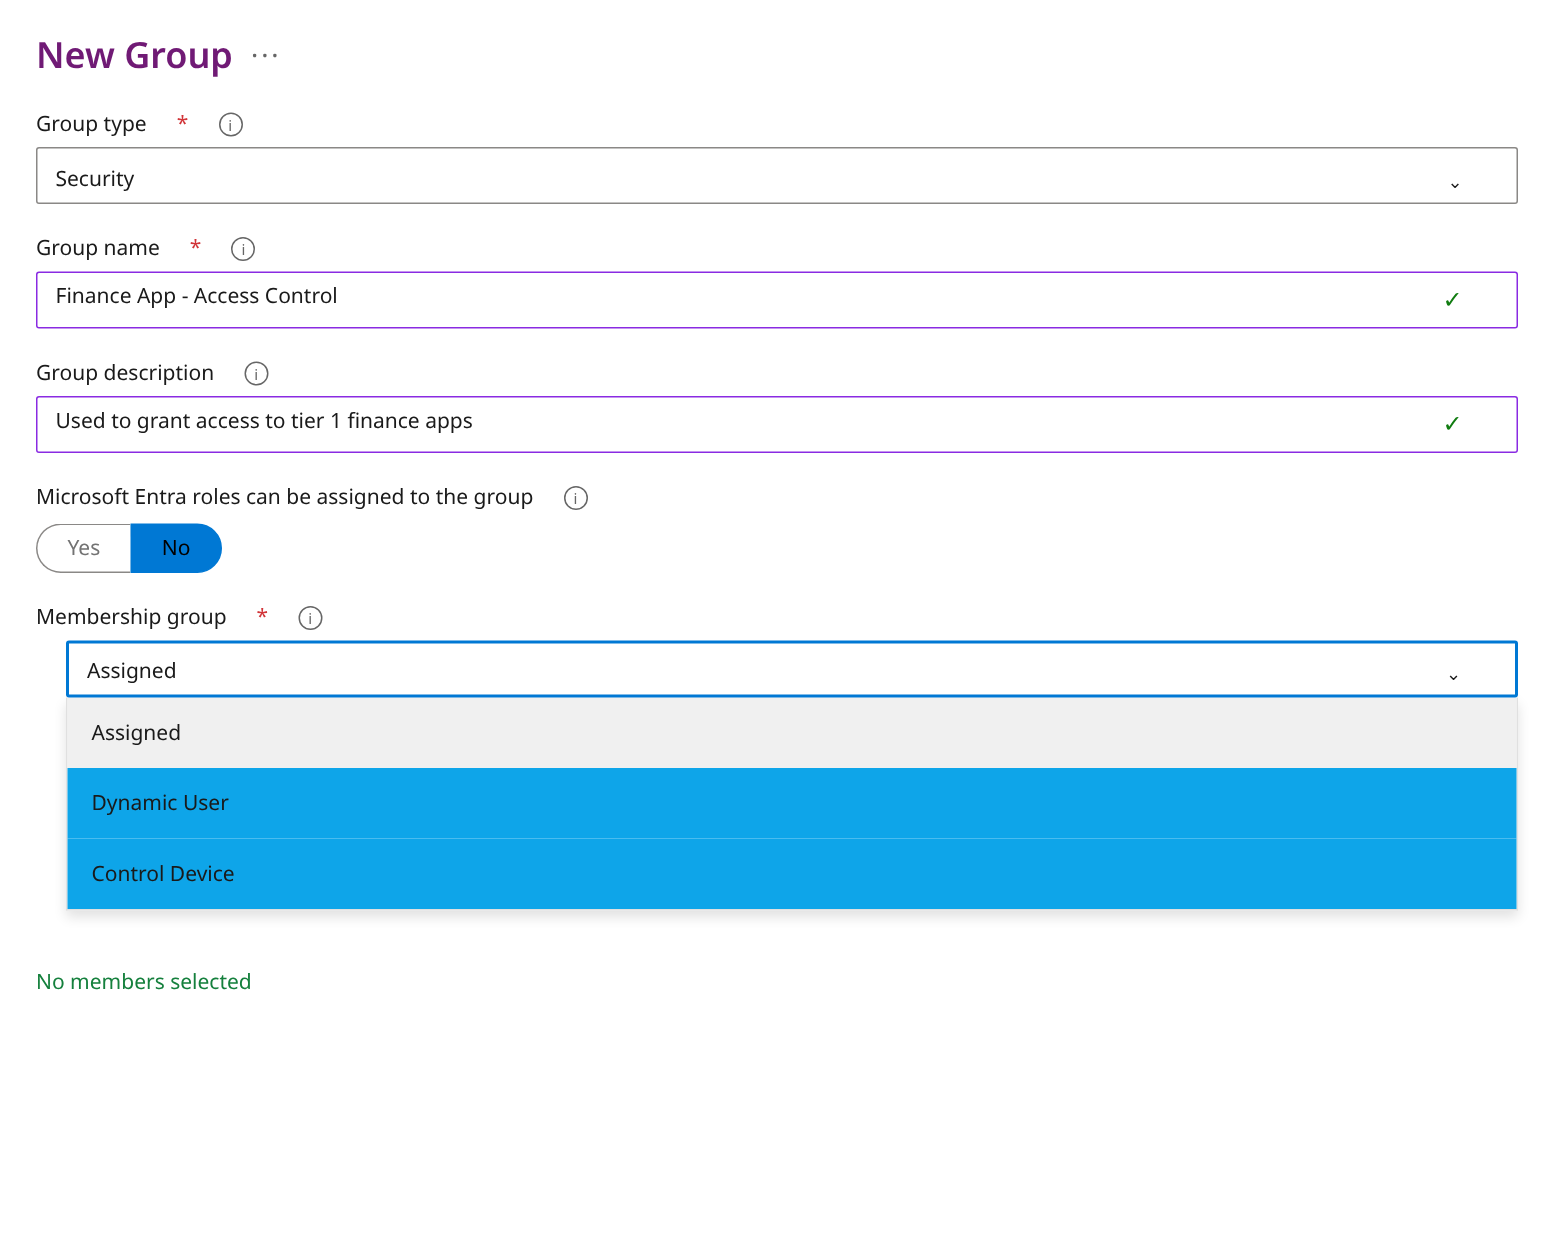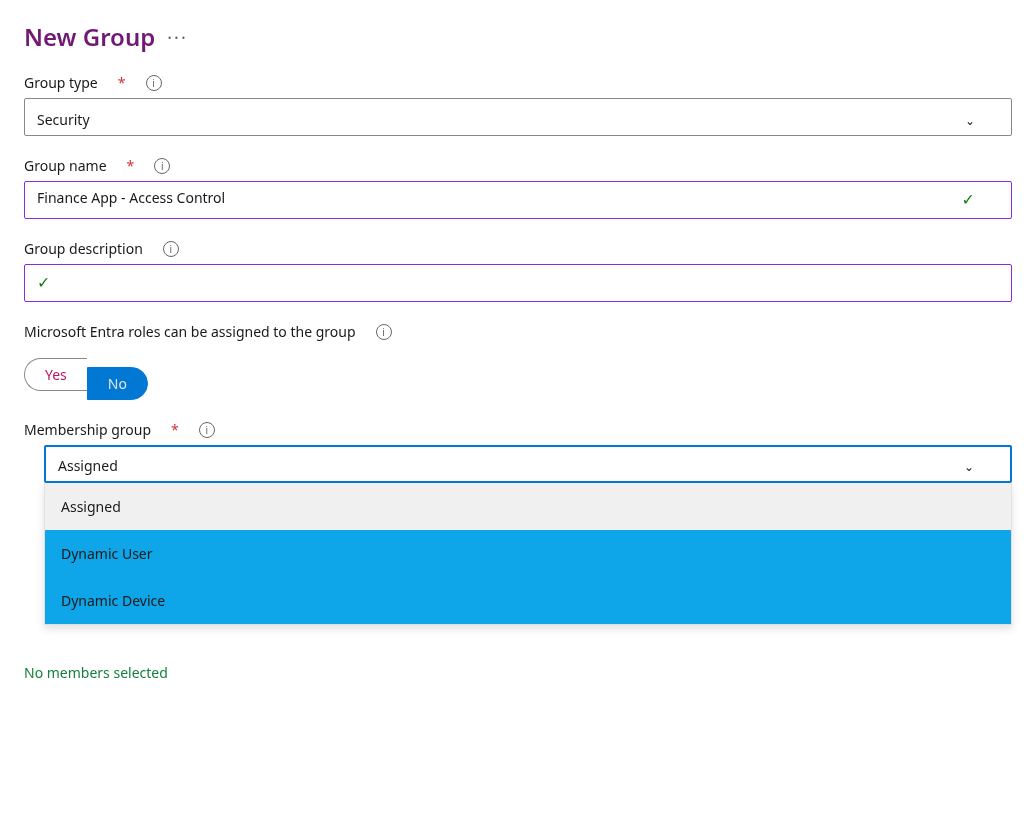--- a/index.html
+++ b/index.html
@@ -144,35 +144,34 @@
       align-items: center;
       gap: 0;
       margin-top: 8px;
     }
 
     .toggle-option {
       padding: 6px 20px;
       font-size: 14px;
       cursor: pointer;
       border: 1px solid #8a8886;
-      color: #be185d;
+      color: #737373;
       background: #ffffff;
     }
 
     .toggle-option-left {
       border-radius: 20px 0 0 20px;
       border-right: none;
     }
 
     .toggle-option-right {
       border-radius: 0 20px 20px 0;
       background: #0078d4;
-      color: #e5e5e5;
+      color: #000000;
       border-color: #0078d4;
-      margin-top: 18px;
     }
 
     
     .membership-dropdown {
       border: 2px solid #0078d4;
     }
 
     
     .dropdown-list {
       border: 1px solid #e0e0e0;
@@ -248,20 +247,21 @@
     </div>
   </div>
 
   
   <div class="form-section">
     <div class="field-label">
       <span>Group description</span>
       <span class="info-icon">i</span>
     </div>
     <div class="text-input text-input-purple">
+      <span>Used to grant access to tier 1 finance apps</span>
       <span class="check-icon">✓</span>
     </div>
   </div>
 
   
   <div class="form-section">
     <div class="field-label">
       <span>Microsoft Entra roles can be assigned to the group</span>
       <span class="info-icon">i</span>
     </div>
@@ -279,21 +279,21 @@
       <span class="info-icon">i</span>
     </div>
     <div class="dropdown-wrapper">
       <div class="dropdown-select membership-dropdown">
         <span>Assigned</span>
         <span class="dropdown-chevron">⌄</span>
       </div>
       <div class="dropdown-list">
         <div class="dropdown-item">Assigned</div>
         <div class="dropdown-item">Dynamic User</div>
-        <div class="dropdown-item">Dynamic Device</div>
+        <div class="dropdown-item">Control Device</div>
       </div>
     </div>
   </div>
 
   
   <a class="no-members-link">No members selected</a>
 
 </div>
 
 </body></html>

